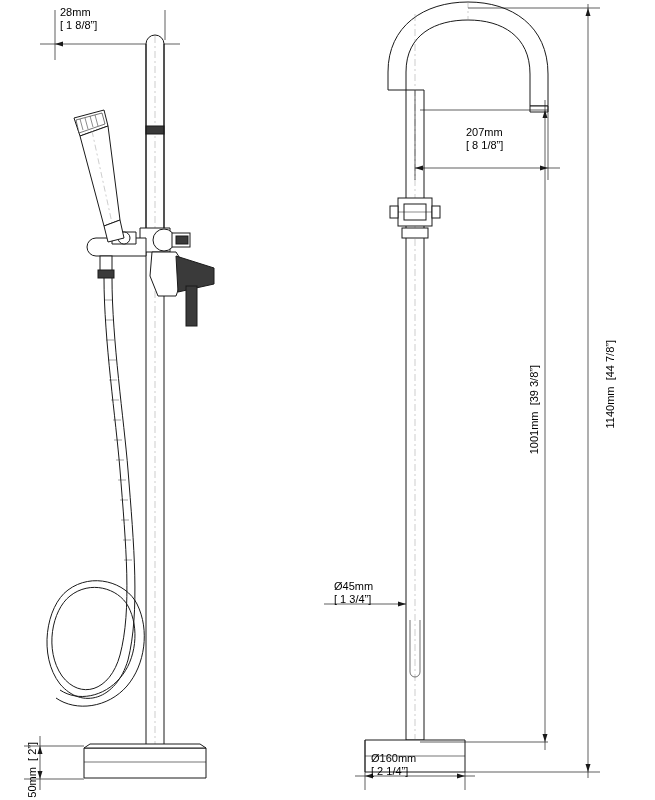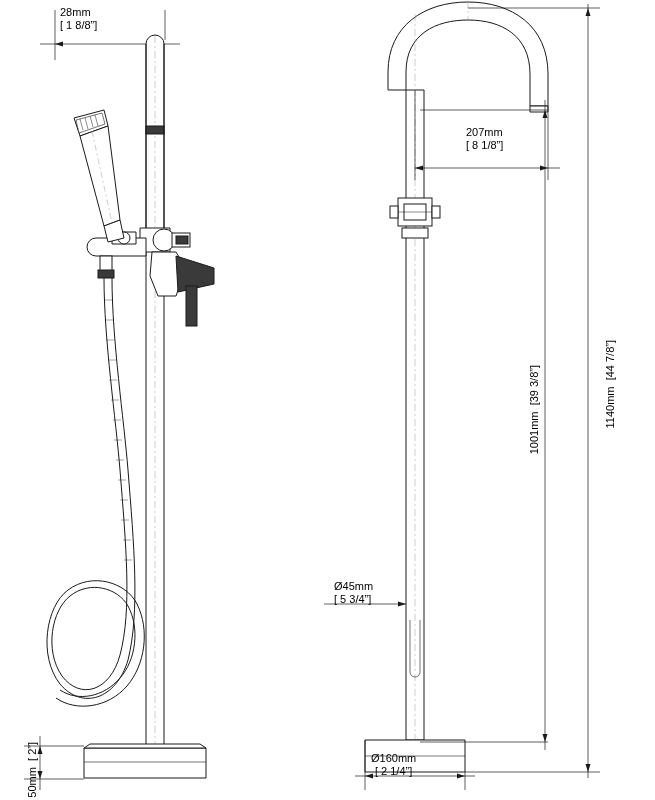--- a/index.html
+++ b/index.html
@@ -208,19 +208,19 @@
   </svg>
 
   <div class="dimlabel" style="left:60px; top:6px;"><span>28mm</span><br><span>[ 1 8/8”]</span></div>
 
   <div class="dimlabel" style="left:466px; top:126px;"><span>207mm</span><br><span>[ 8 1/8”]</span></div>
 
   <div class="dimlabel vert" style="left:528px; top:365px;"><span>1001mm</span>  <span>[39 3/8”]</span></div>
 
   <div class="dimlabel vert" style="left:604px; top:340px;"><span>1140mm</span>  <span>[44 7/8”]</span></div>
 
-  <div class="dimlabel" style="left:334px; top:580px;"><span>Ø45mm</span><br><span>[ 5 3/4”]</span></div>
-
-  <div class="dimlabel" style="left:371px; top:752px;text-align:center;"><span>Ø160mm</span><br><span>[ 2 1/4”]</span></div>
+  <div class="dimlabel" style="left:334px; top:580px;"><span>Ø45mm</span><br><span>[ 1 3/4”]</span></div>
+
+  <div class="dimlabel" style="left:371px; top:752px;"><span>Ø160mm</span><br><span>[ 2 1/4”]</span></div>
 
   <div class="dimlabel vert" style="left:26px; top:742px;"><span>50mm</span>  <span>[ 2”]</span></div>
 
 </div>
 
 </body></html>

